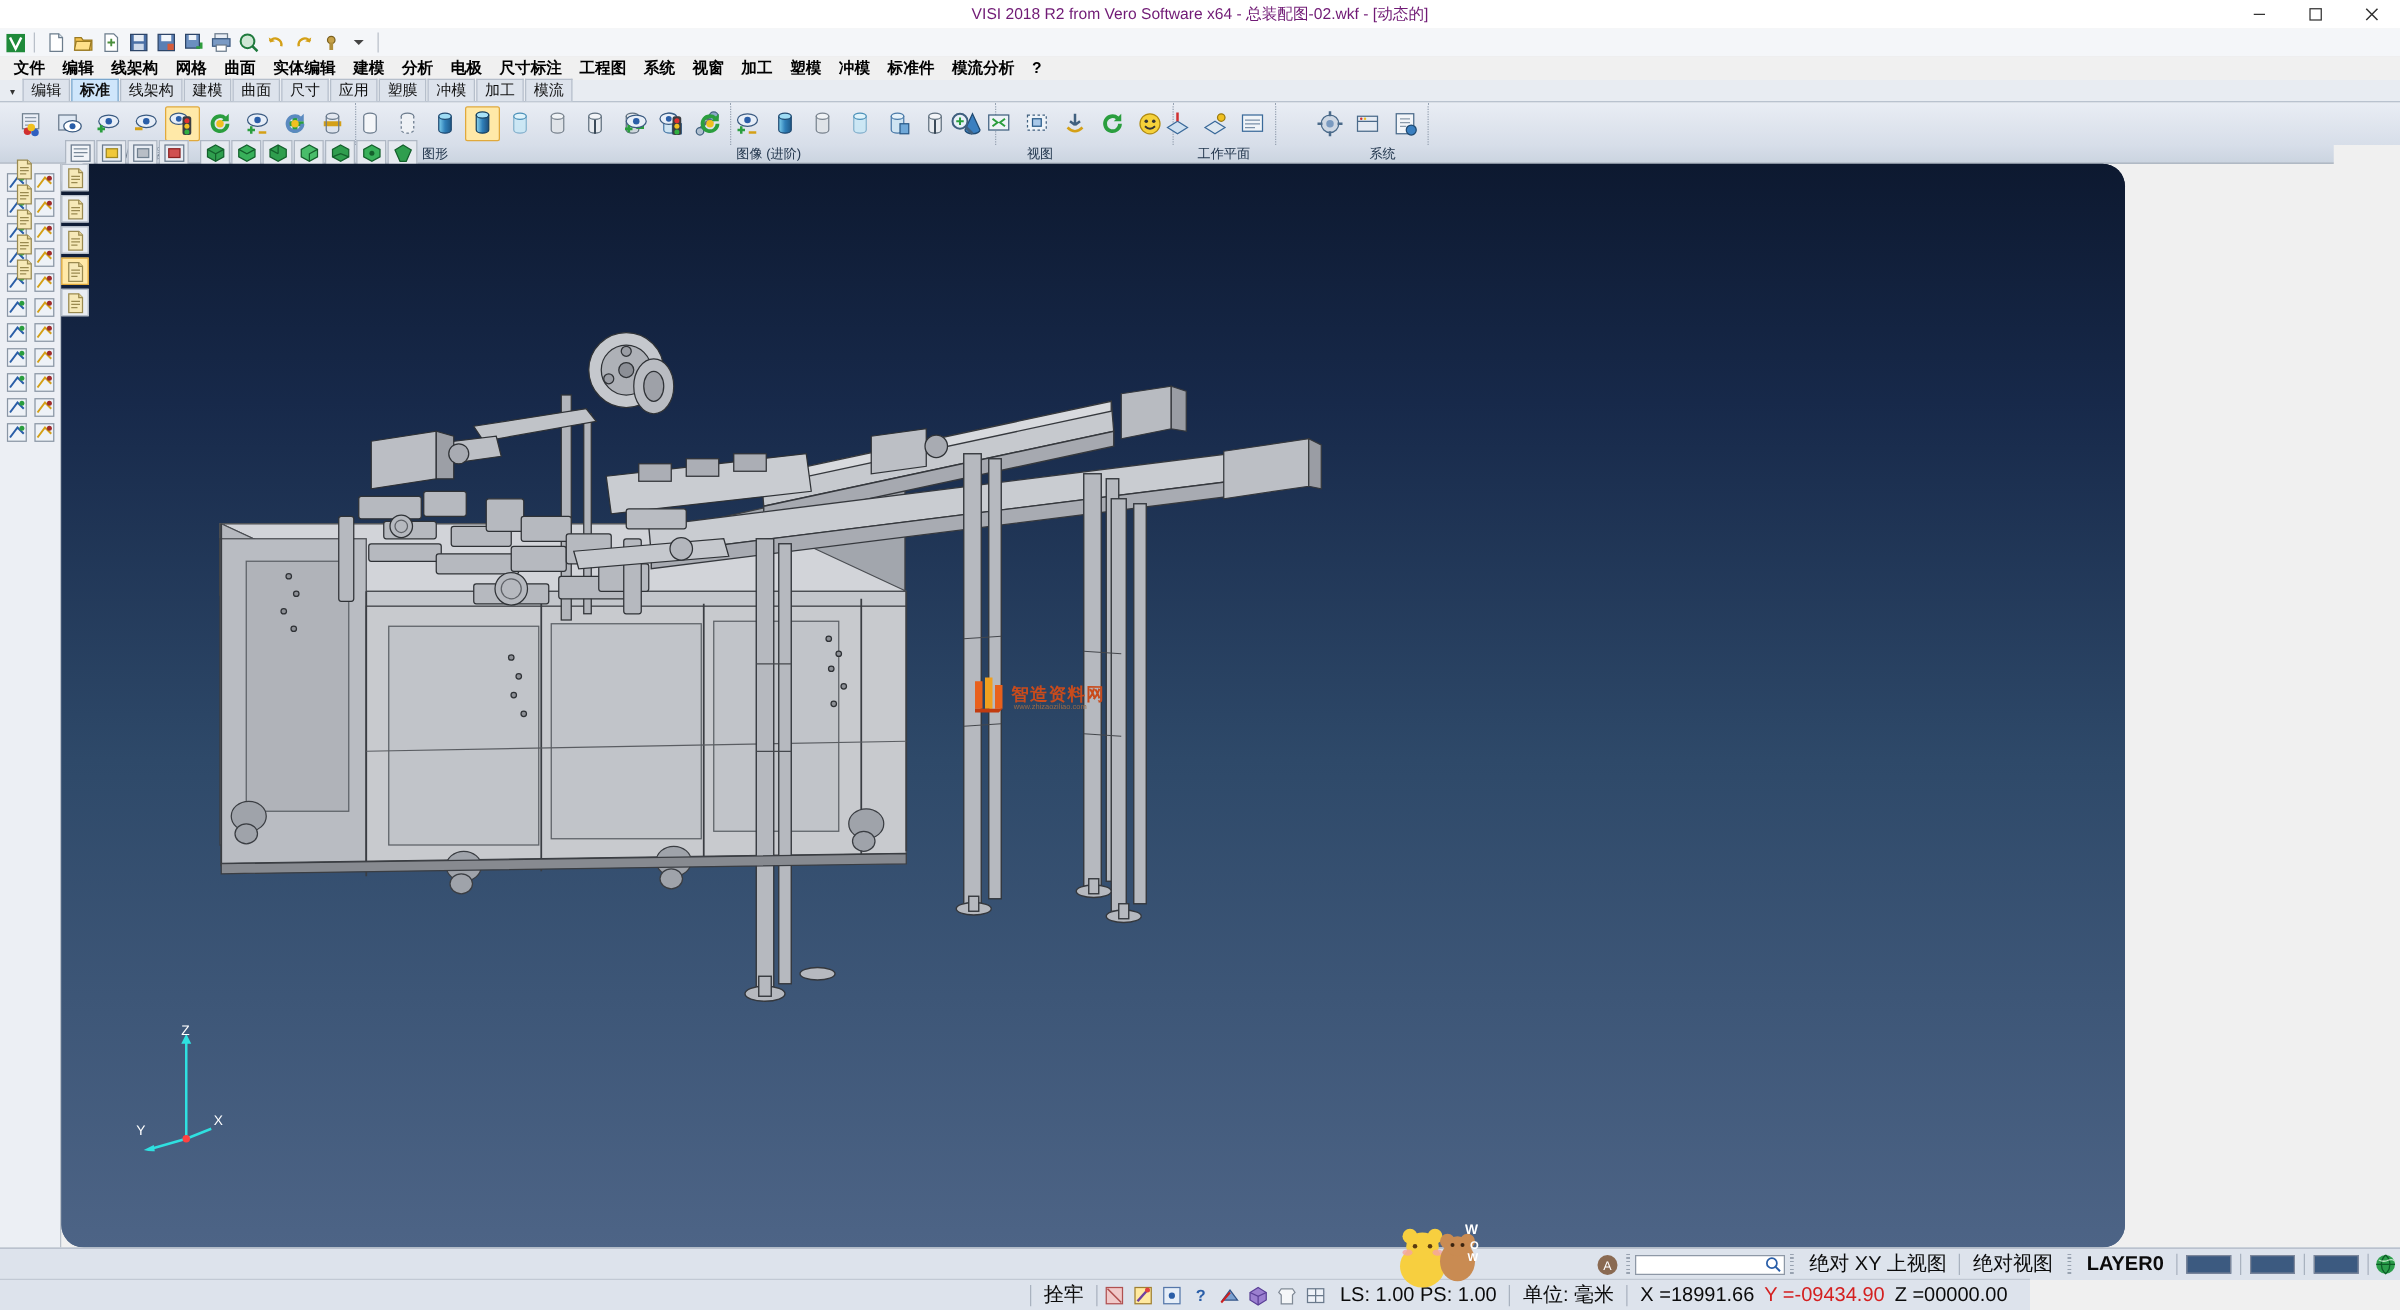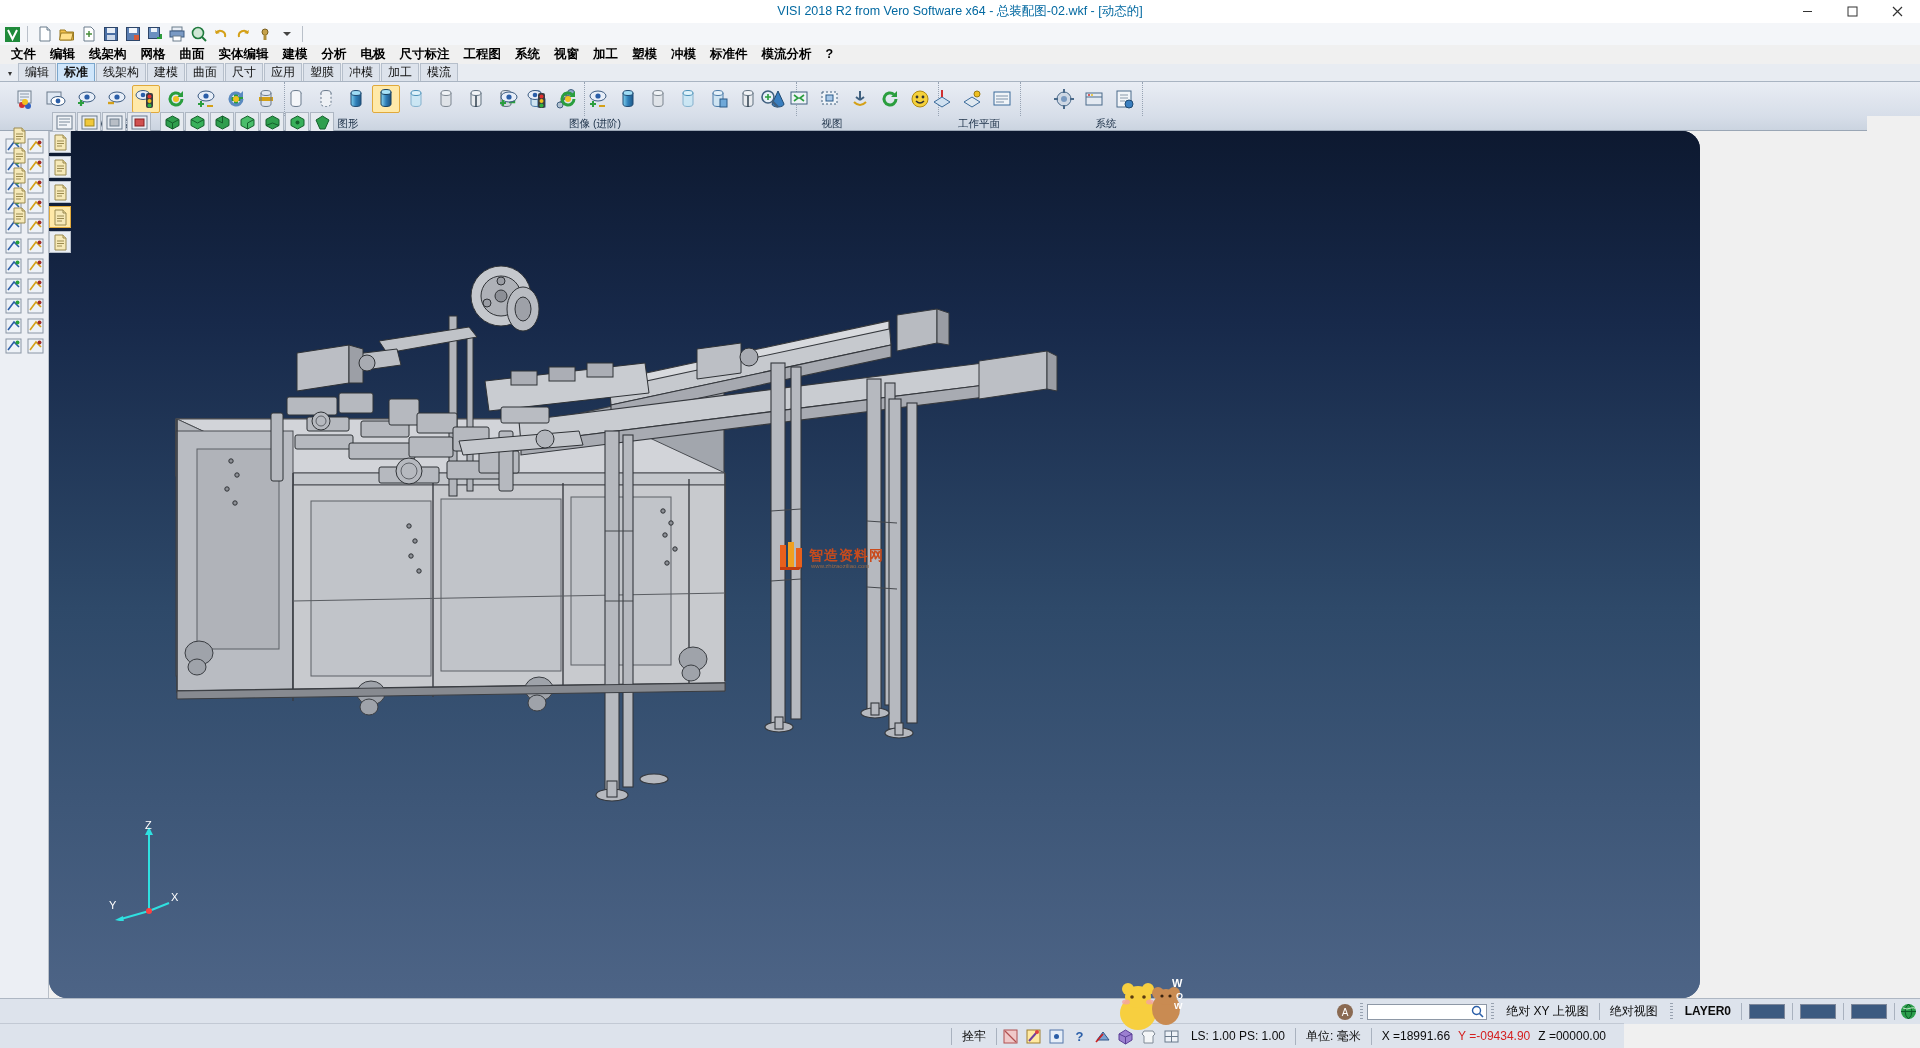--- a/index.html
+++ b/index.html
@@ -1,21 +1,21 @@
 <!DOCTYPE html>
 <html><head>
 <meta charset="utf-8">
 <style>
   html,body{margin:0;padding:0;background:#fff;}
   body{width:1920px;height:1048px;overflow:hidden;font-family:"Liberation Sans","DejaVu Sans",sans-serif;}
   .app{position:relative;width:1920px;height:1048px;background:#f0f0f0;}
 
   
   .titlebar{position:absolute;left:0;top:0;width:1920px;height:23px;background:#ffffff;border-bottom:1px solid #dcdcdc;}
-  .title-text{position:absolute;left:0;top:0;width:1920px;text-align:center;line-height:23px;font-size:12.5px;color:#0369a1;}
+  .title-text{position:absolute;left:0;top:0;width:1920px;text-align:center;line-height:23px;font-size:12.5px;color:#701a75;}
   .win-btns{position:absolute;right:0;top:0;height:23px;display:flex;}
   .win-btn{width:45px;height:23px;display:flex;align-items:center;justify-content:center;font-size:12px;color:#333;}
   .win-btn svg{display:block;}
 
   
   .qat{position:absolute;left:0;top:23px;width:1920px;height:22px;background:#f4f6f9;border-bottom:1px solid #e3e6ea;display:flex;align-items:center;}
   .qat .icn{width:20px;height:20px;margin-left:2px;display:flex;align-items:center;justify-content:center;}
   .qat .sep{width:1px;height:16px;background:#b9c0c9;margin:0 5px;}
 
   
@@ -52,21 +52,21 @@
 
   
   .wm{position:absolute;left:730px;top:405px;width:120px;height:40px;display:flex;align-items:center;}
   .wm-text{font-size:14px;color:#c94b1c;font-weight:bold;letter-spacing:1px;}
   .wm-sub{position:absolute;left:26px;top:27px;font-size:6px;color:#9a6a45;white-space:nowrap;}
 
   
   .sbar1{position:absolute;left:0;top:998px;width:1920px;height:25px;background:#dde3ec;border-top:1px solid #aeb7c3;display:flex;align-items:center;}
   .sbar2{position:absolute;left:0;top:1023px;width:1624px;height:25px;background:#dde3ec;border-top:1px solid #c2c9d4;display:flex;align-items:center;}
   .sbar1 .spacer{flex:1;}
-  .sfield{font-size:12px;color:#0b0b0b;padding:12px 8px;white-space:nowrap;line-height:23px;}
+  .sfield{font-size:16px;color:#0b0b0b;padding:12px 8px;white-space:nowrap;line-height:23px;}
   .sfield.bold{font-weight:bold;}
   .sdiv{width:1px;height:17px;background:#a9b2bf;margin:0 2px;}
   .sdot{width:3px;height:17px;background:repeating-linear-gradient(#98a2b0 0 1px,transparent 1px 3px);margin:0 4px;}
   .colorchip{width:34px;height:13px;background:#3c5a80;border:1px solid #7d879a;margin:0 5px;}
   .sicn{width:21px;height:20px;display:flex;align-items:center;justify-content:center;margin:0 1px;}
   .searchbox{width:120px;height:16px;background:#fff;border:1px solid #8e98a6;display:flex;align-items:center;justify-content:flex-end;padding-right:2px;box-sizing:border-box;}
 
   
   .mascot{position:absolute;}
 </style>
@@ -542,21 +542,21 @@
             <rect x="4" y="3" width="14" height="16" fill="#f2f5f9" stroke="#4a6a8a"></rect>
             <path d="M7 7 h8 M7 10 h8 M7 13 h5" stroke="#8a9aaa"></path>
             <circle cx="16" cy="16" r="4" fill="#3a7fc0" stroke="#1f4a72"></circle>
           </svg>
         </div>
       </div>
     </div>
   <div class="rlabels" id="rlabels">
       <div class="rlabel" style="left: 8px; width: 198px;">属性/过滤器</div>
       <div class="rlabel" style="left: 218px; width: 260px;">图形</div>
-      <div class="rlabel" style="left: 470px; width: 250px;">图像 (进阶)</div>
+      <div class="rlabel" style="left: 490px; width: 250px;">图像 (进阶)</div>
       <div class="rlabel" style="left: 752px; width: 160px;">视图</div>
       <div class="rlabel" style="left: 924px; width: 110px;">工作平面</div>
       <div class="rlabel" style="left: 1046px; width: 120px;">系统</div>
     </div>
 
   <div class="viewtb" id="viewtb">
       <div class="vb">
         <svg width="17" height="15" viewBox="0 0 17 15">
           <rect x="1" y="1" width="15" height="13" fill="#f2f5f9" stroke="#6a7a8c"></rect>
           <path d="M3 4 h11 M3 7 h11 M3 10 h8" stroke="#7a8a9a"></path>

